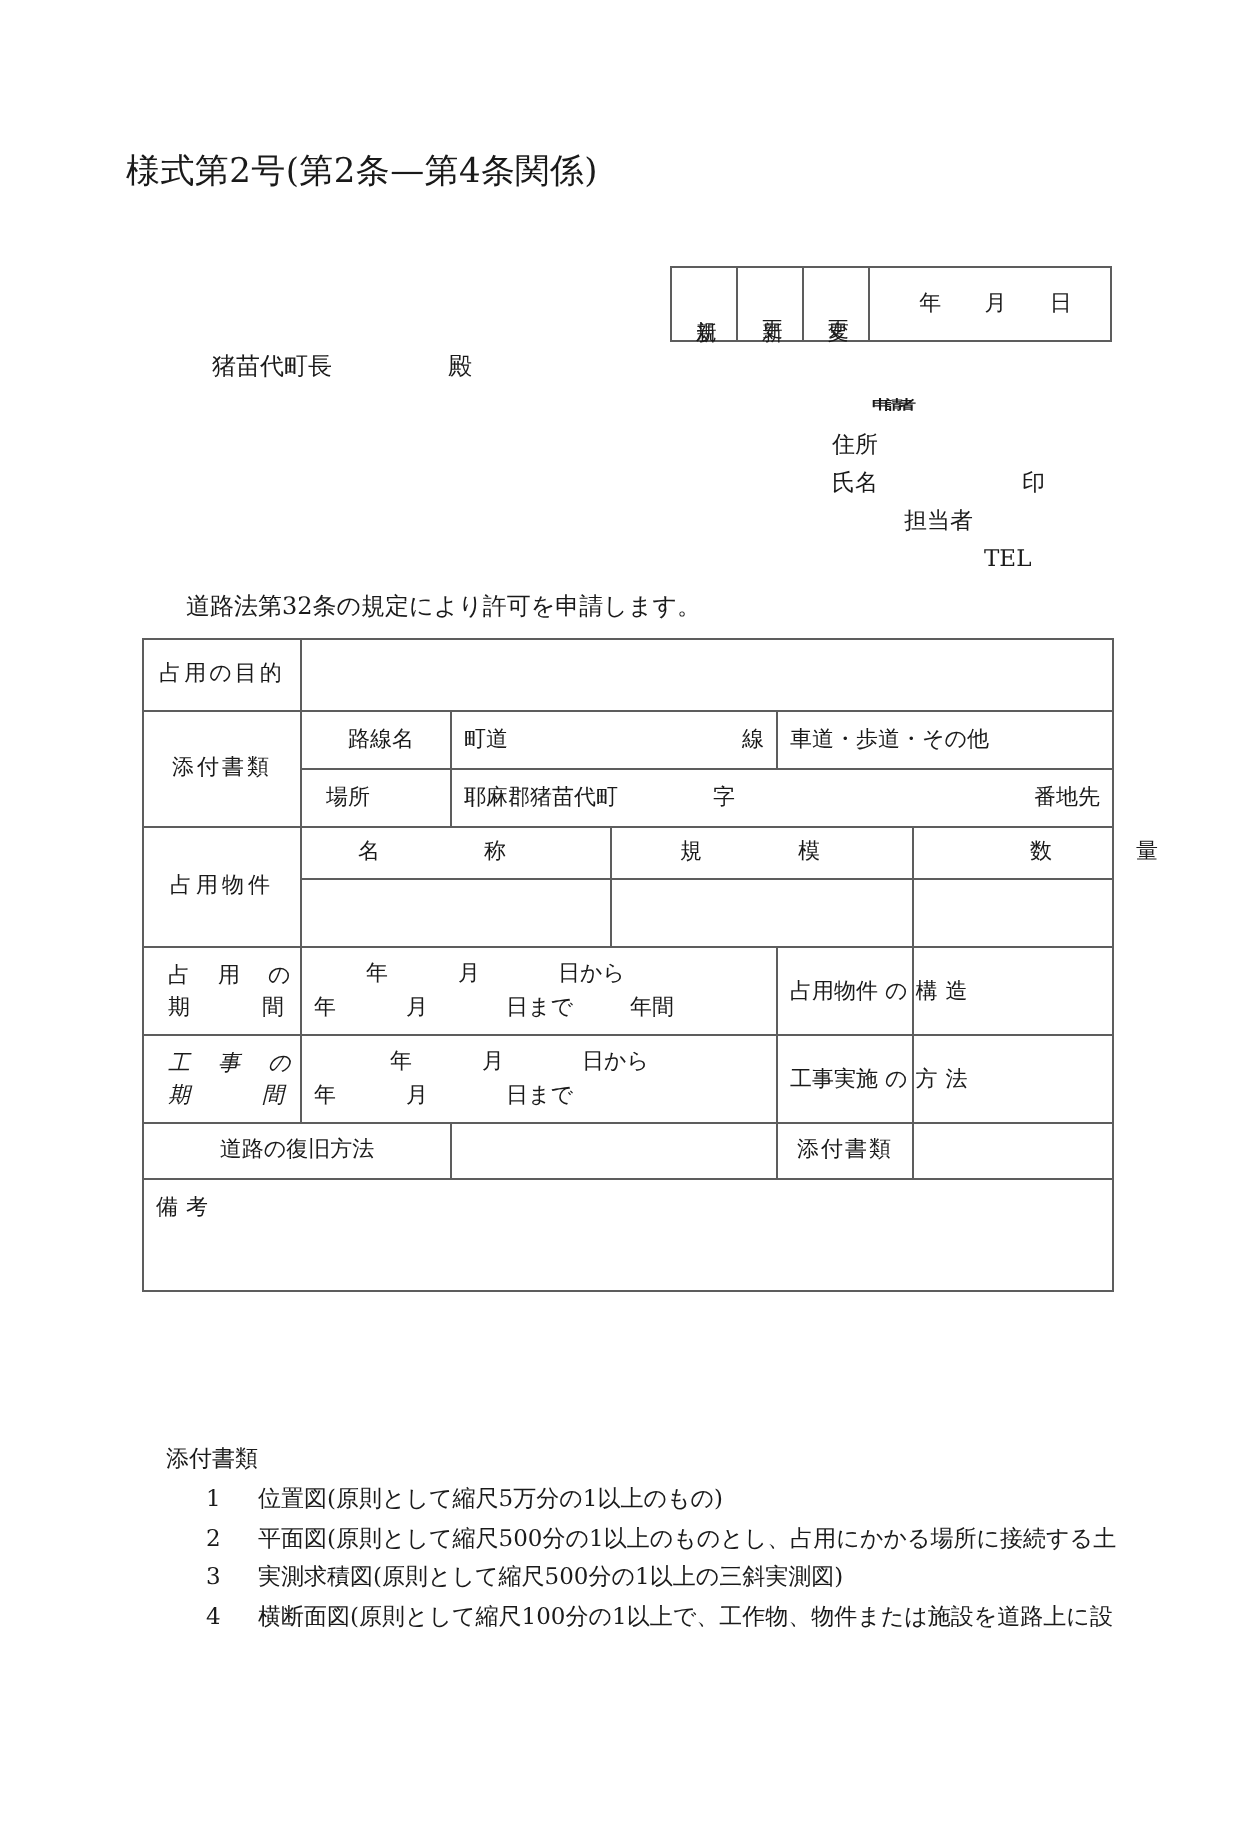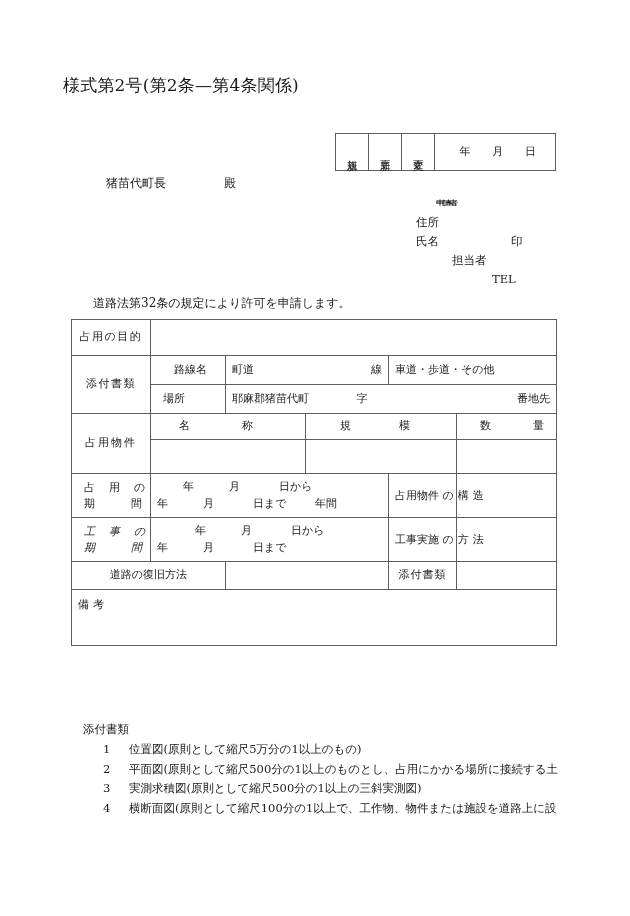--- a/index.html
+++ b/index.html
@@ -293,21 +293,21 @@
         <td class="lbl" rowspan="2" style="letter-spacing:2px;">占用物件</td>
         <td class="lbl" colspan="2" style="height:26px;">
           <span class="spread" style="padding:0 22px;box-sizing:border-box">
             <span style="letter-spacing:52px">名称</span>
           </span>
         </td>
         <td class="lbl" colspan="2">
           <span style="letter-spacing:48px;margin-left:28px">規模</span>
         </td>
         <td class="lbl">
-          <span style="letter-spacing:42px;margin-left:17px">数量</span>
+          <span style="letter-spacing:42px;margin-left:52px">数量</span>
         </td>
       </tr>
       <tr>
         <td class="empty-tall" colspan="2"></td>
         <td class="empty-tall" colspan="2"></td>
         <td class="empty-tall"></td>
       </tr>
 
       <tr>
         <td class="lbl" style="height:44px;">

